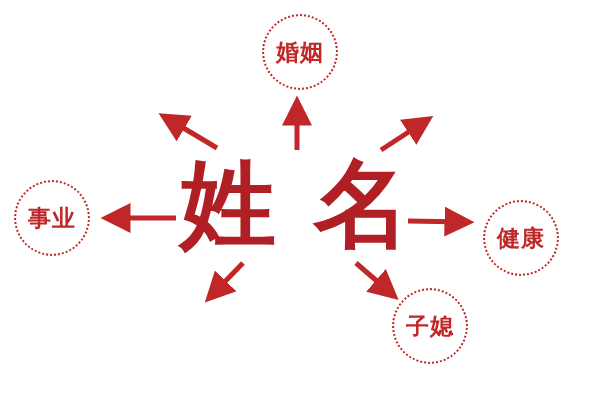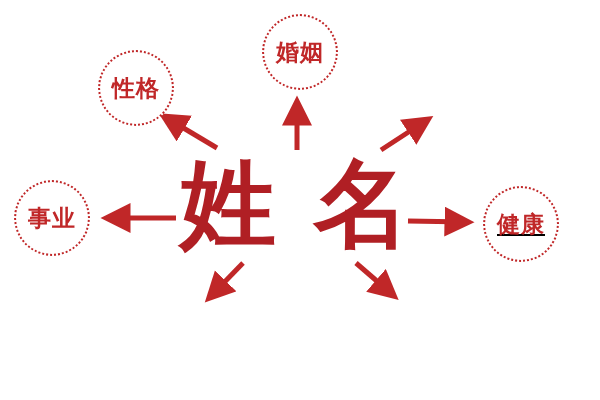--- a/index.html
+++ b/index.html
@@ -44,21 +44,21 @@
     letter-spacing:1px;
     white-space:nowrap;
     font-family:"Liberation Sans","DejaVu Sans",sans-serif;
   }
   
   .node{width:76px;height:76px;}
   .node-marriage    {left:262px;top:14px;}
   .node-personality {left:98px; top:50px;}
   .node-destiny     {left:428px;top:53px;}
   .node-career      {left:14px; top:180px;}
-  .node-health      {left:483px;top:186px;text-decoration:underline;}
+  .node-health      {left:483px;top:200px;}
   .node-wealth      {left:134px;top:295px;}
   .node-children    {left:392px;top:288px;}
 
   .center-title{
     position:absolute;
     left:180px;top:140px;
     width:230px;height:130px;
     display:flex;align-items:center;justify-content:center;
     gap:38px;
   }
@@ -92,28 +92,28 @@
 
   <div class="center-title">
     <span class="char">姓</span>
     <span class="char">名</span>
   </div>
 
   <div class="node node-marriage">
     <span class="node-label">婚姻</span>
   </div>
 
-  <div class="node node-personality">
-    <span class="node-label">性格</span>
-  </div>
 
 
   <div class="node node-career">
     <span class="node-label">事业</span>
   </div>
 
   <div class="node node-health">
     <span class="node-label">健康</span>
   </div>
 
 
+  <div class="node node-children">
+    <span class="node-label">子媳</span>
+  </div>
 
 </div>
 
 </body></html>

